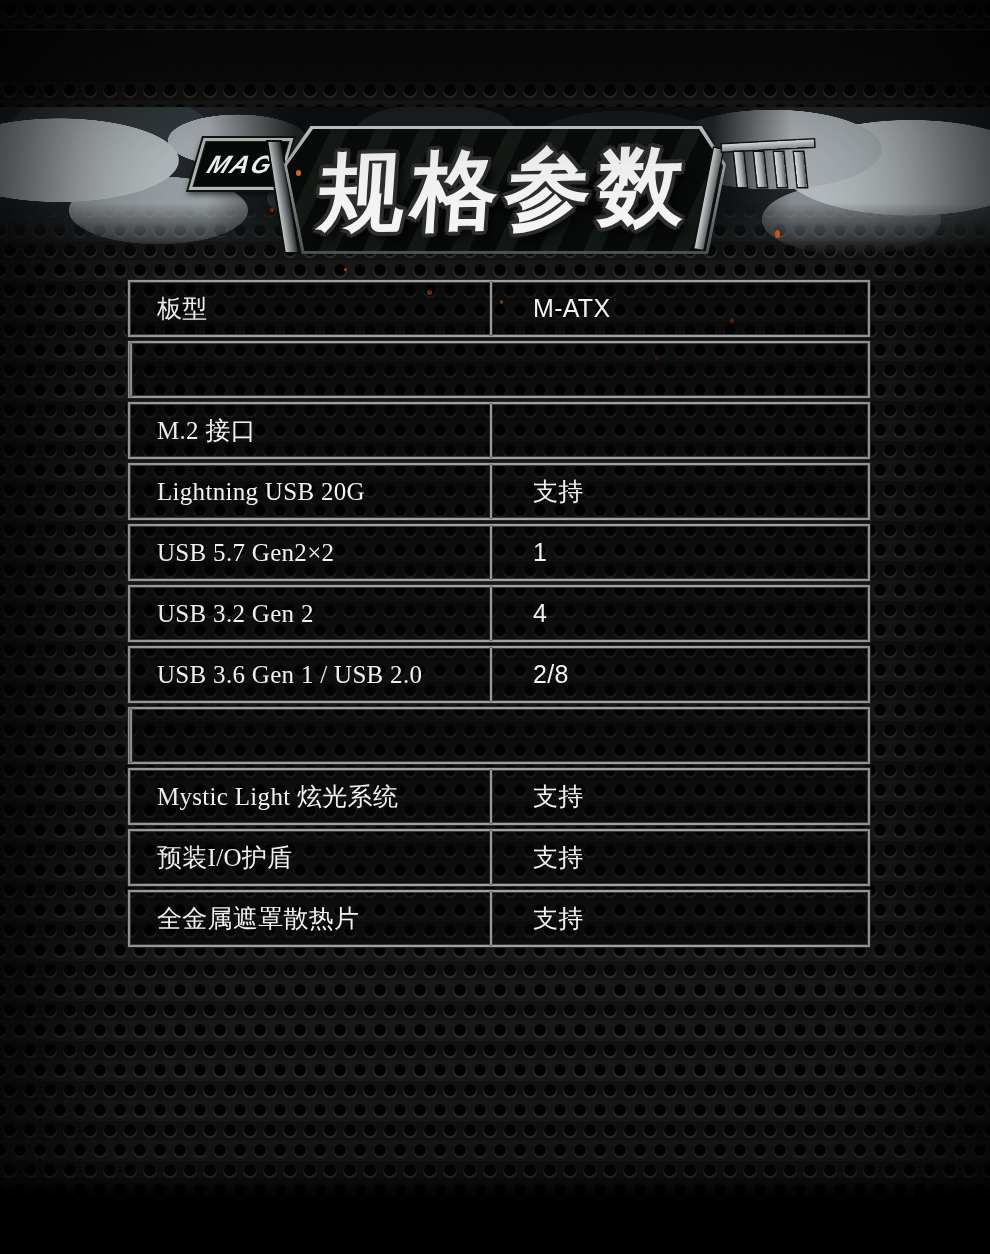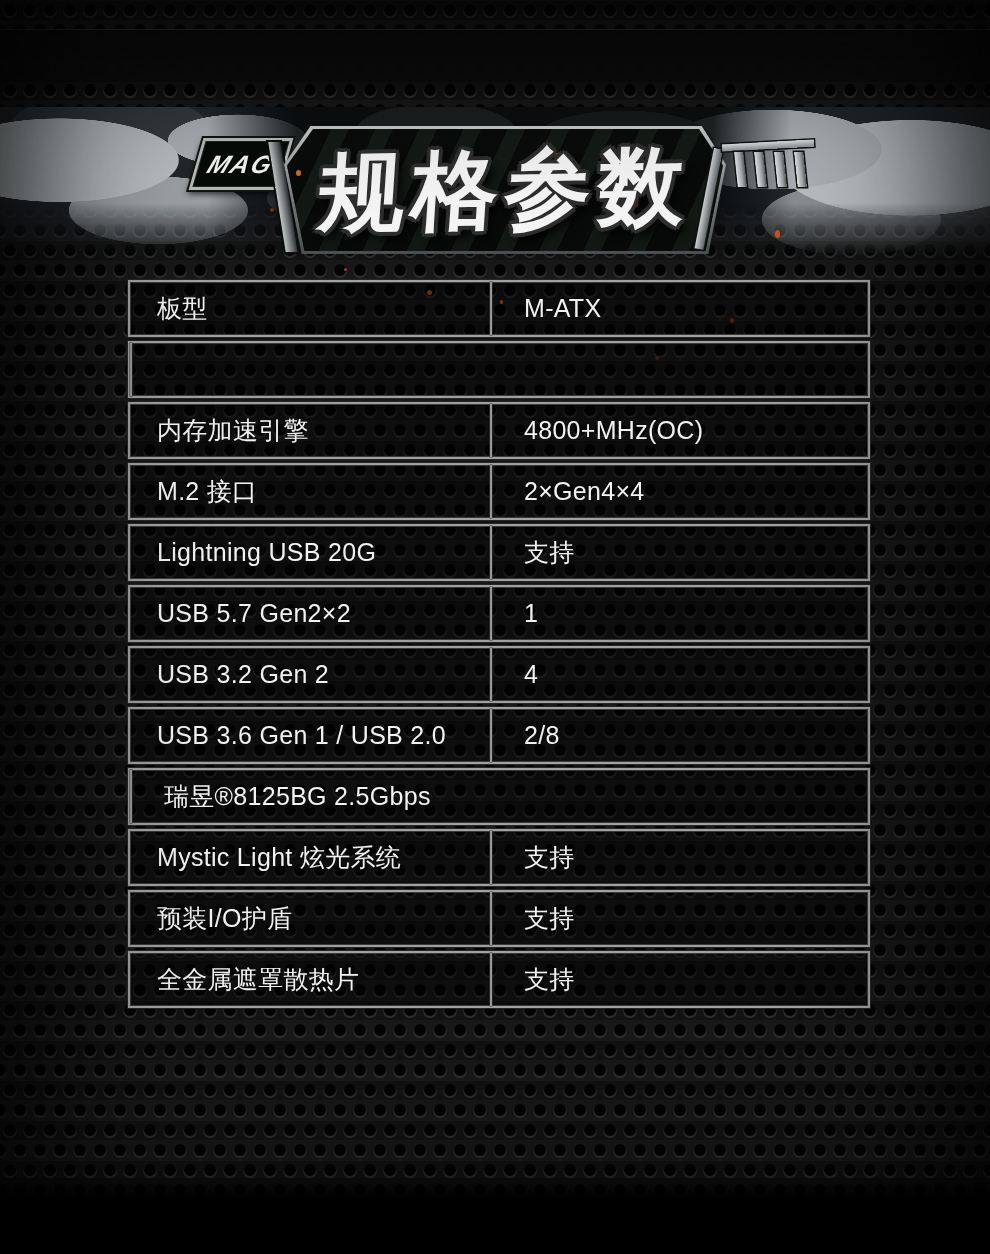--- a/index.html
+++ b/index.html
@@ -114,25 +114,25 @@
   .spec-table{position:absolute;left:128px;top:280px;width:742px;}
   .spec-row{
     box-sizing:border-box;height:57px;margin-bottom:4px;
     border:2px solid #a0a0a0;
     box-shadow:0 0 0 1px #262626, inset 0 0 0 1px #3a3a3a;
     background:rgba(2,2,2,0.42);
     display:flex;align-items:center;
   }
   .spec-label{
     box-sizing:border-box;width:360px;flex:none;padding-left:27px;
-    font-size:25px;font-weight:500;color:#f2f2f2;letter-spacing:0.3px;white-space:nowrap;
+    font-size:25px;font-weight:500;color:#f2f2f2;letter-spacing:0.3px;white-space:nowrap;font-family:Liberation Serif, serif;
   }
   .spec-divider{align-self:stretch;width:2px;flex:none;background:#989898;box-shadow:0 0 0 0.5px #3c3c3c;}
   .spec-value{
-    flex:1;padding-left:32px;
+    flex:1;padding-left:41px;
     font-size:25px;font-weight:500;color:#f2f2f2;letter-spacing:0.3px;white-space:nowrap;
   }
   
   .bottom-fade{
     position:absolute;left:0;top:1178px;width:990px;height:76px;
     background:linear-gradient(180deg,rgba(0,0,0,0.25),#000 22px);
   }
   .vignette{
     position:absolute;inset:0;pointer-events:none;
     box-shadow:inset 0 0 150px 35px rgba(0,0,0,0.88);
@@ -178,28 +178,22 @@
   <div class="spec-table">
     <div class="spec-row">
       <div class="spec-label">板型</div>
       <div class="spec-divider"></div>
       <div class="spec-value">M-ATX</div>
     </div>
     <div class="spec-row">
       <div class="spec-divider"></div>
     </div>
     <div class="spec-row">
-      <div class="spec-label">内存加速引擎</div>
-      <div class="spec-divider"></div>
-      <div class="spec-value">4800+MHz(OC)</div>
-    </div>
-    <div class="spec-row">
       <div class="spec-label">M.2 接口</div>
       <div class="spec-divider"></div>
-      <div class="spec-value">2×Gen4×4</div>
     </div>
     <div class="spec-row">
       <div class="spec-label">Lightning USB 20G</div>
       <div class="spec-divider"></div>
       <div class="spec-value">支持</div>
     </div>
     <div class="spec-row">
       <div class="spec-label">USB 5.7 Gen2×2</div>
       <div class="spec-divider"></div>
       <div class="spec-value">1</div>
@@ -209,21 +203,20 @@
       <div class="spec-divider"></div>
       <div class="spec-value">4</div>
     </div>
     <div class="spec-row">
       <div class="spec-label">USB 3.6 Gen 1 / USB 2.0</div>
       <div class="spec-divider"></div>
       <div class="spec-value">2/8</div>
     </div>
     <div class="spec-row">
       <div class="spec-divider"></div>
-      <div class="spec-value">瑞昱®8125BG 2.5Gbps</div>
     </div>
     <div class="spec-row">
       <div class="spec-label">Mystic Light 炫光系统</div>
       <div class="spec-divider"></div>
       <div class="spec-value">支持</div>
     </div>
     <div class="spec-row">
       <div class="spec-label">预装I/O护盾</div>
       <div class="spec-divider"></div>
       <div class="spec-value">支持</div>

